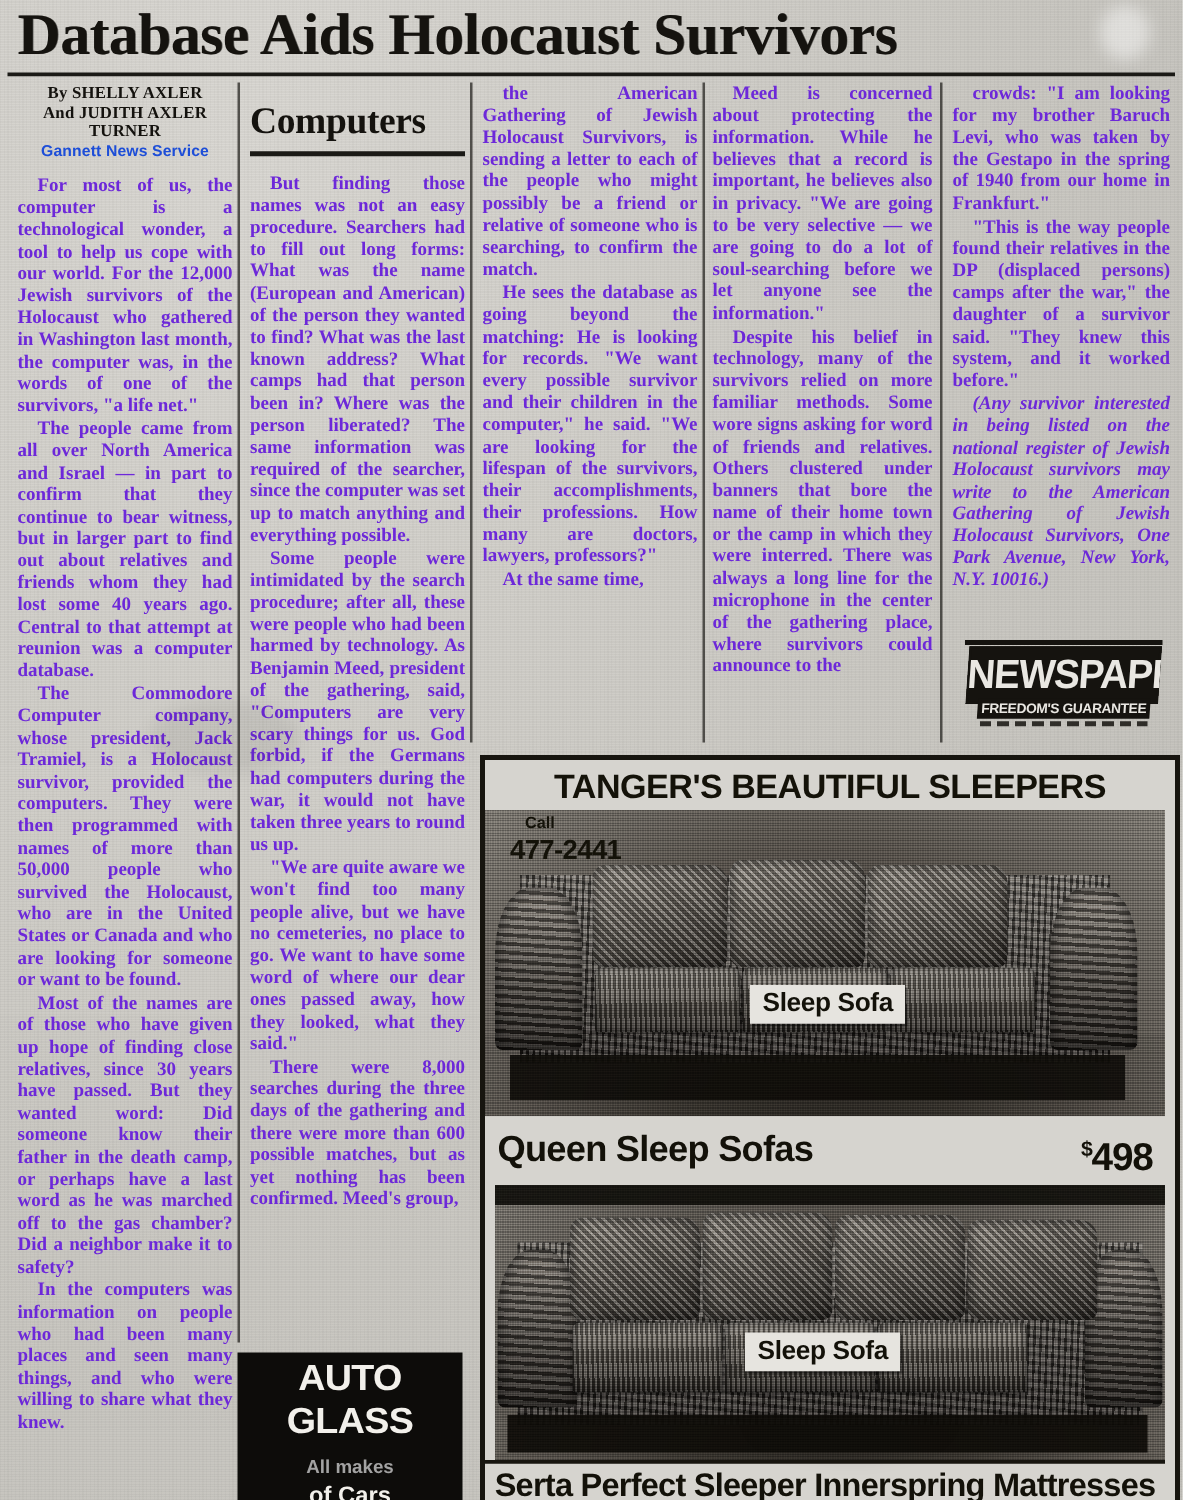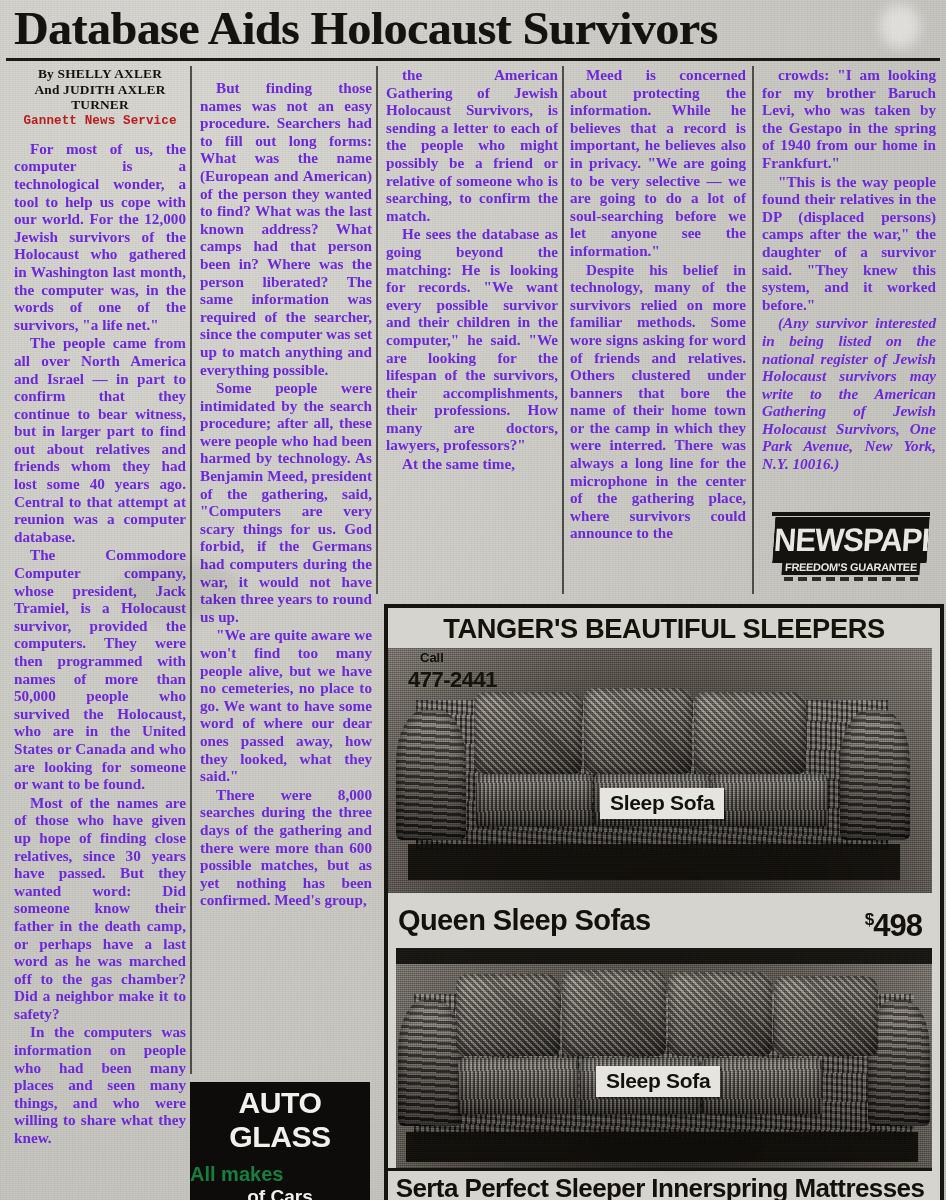--- a/index.html
+++ b/index.html
@@ -59,26 +59,26 @@
   .byline{
     font-family:"Liberation Serif", serif;
     font-weight:700;
     font-size:13.4px;
     line-height:15.6px;
     text-align:center;
     color:#14120e;
     letter-spacing:.2px;
   }
   .credit{
-    font-family:Liberation Mono, monospace;
+    font-family:Liberation Sans, sans-serif;
     font-weight:700;
     font-size:12.6px;
     line-height:15px;
     text-align:center;
-    color:#b91c1c;
+    color:#1d4ed8;
     margin-top:1px;
     letter-spacing:.1px;
   }
 
   
   .sectionhead{
     font-family:"Liberation Serif", serif;
     font-weight:700;
     font-size:30px;
     line-height:34px;
@@ -132,22 +132,22 @@
   }
   .ag-title{
     font-family:"Liberation Sans", sans-serif;
     font-weight:700;font-size:29px;line-height:34px;
     color:#f2f0eb;text-align:center;letter-spacing:-0.5px;
     margin-top:4px;
     transform:scaleX(1.04);
   }
   .ag-line{
     font-family:"Liberation Sans", sans-serif;
-    font-weight:700;font-size:20px;line-height:24px;
-    color:#15803d;text-align:left;margin-top:8px;
+    font-weight:700;font-size:15px;line-height:24px;
+    color:#a3a3a3;text-align:center;margin-top:8px;
   }
   .ag-line2{
     font-family:"Liberation Sans", sans-serif;
     font-weight:700;font-size:19px;line-height:22px;
     color:#f2f0eb;text-align:center;
   }
 
   
   .tanger{
     position:absolute;left:384px;top:604px;width:552px;height:596px;
@@ -299,20 +299,24 @@
       <p>For most of us, the computer is a technological wonder, a tool to help us cope with our world. For the 12,000 Jewish survivors of the Holocaust who gathered in Washington last month, the computer was, in the words of one of the survivors, "a life net."</p>
       <p>The people came from all over North America and Israel — in part to confirm that they continue to bear witness, but in larger part to find out about relatives and friends whom they had lost some 40 years ago. Central to that attempt at reunion was a computer database.</p>
       <p>The Commodore Computer company, whose president, Jack Tramiel, is a Holocaust survivor, provided the computers. They were then programmed with names of more than 50,000 people who survived the Holocaust, who are in the United States or Canada and who are looking for someone or want to be found.</p>
       <p>Most of the names are of those who have given up hope of finding close relatives, since 30 years have passed. But they wanted word: Did someone know their father in the death camp, or perhaps have a last word as he was marched off to the gas chamber? Did a neighbor make it to safety?</p>
       <p>In the computers was information on people who had been many places and seen many things, and who were willing to share what they knew.</p>
     </div>
   </div>
   <div class="colrule" style="left:190px;top:66px;height:1008px;"></div>
 
   <div class="col" style="left:200px;width:172px;">
+    <div style="margin-top:14px;">
+      <div class="sectionhead">Computers</div>
+      <div class="sectionrule"></div>
+    </div>
     <div class="body" style="margin-top:13px;">
       <p>But finding those names was not an easy procedure. Searchers had to fill out long forms: What was the name (European and American) of the person they wanted to find? What was the last known address? What camps had that person been in? Where was the person liberated? The same information was required of the searcher, since the computer was set up to match anything and everything possible.</p>
       <p>Some people were intimidated by the search procedure; after all, these were people who had been harmed by technology. As Benjamin Meed, president of the gathering, said, "Computers are very scary things for us. God forbid, if the Germans had computers during the war, it would not have taken three years to round us up.</p>
       <p>"We are quite aware we won't find too many people alive, but we have no cemeteries, no place to go. We want to have some word of where our dear ones passed away, how they looked, what they said."</p>
       <p>There were 8,000 searches during the three days of the gathering and there were more than 600 possible matches, but as yet nothing has been confirmed. Meed's group,</p>
     </div>
   </div>
   <div class="colrule" style="left:376px;top:66px;height:528px;"></div>
 
   <div class="col" style="left:386px;width:172px;">

